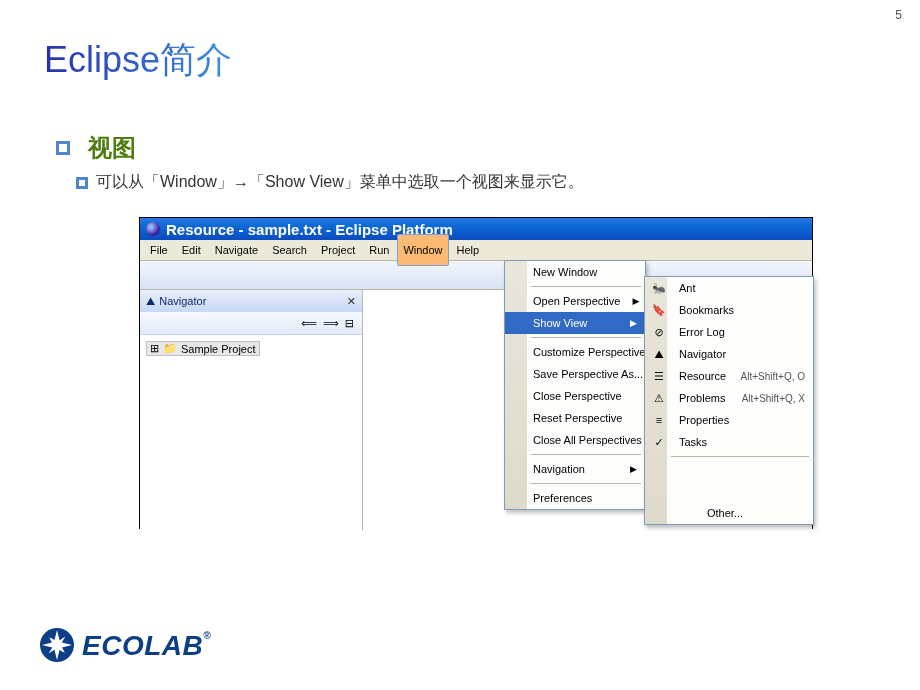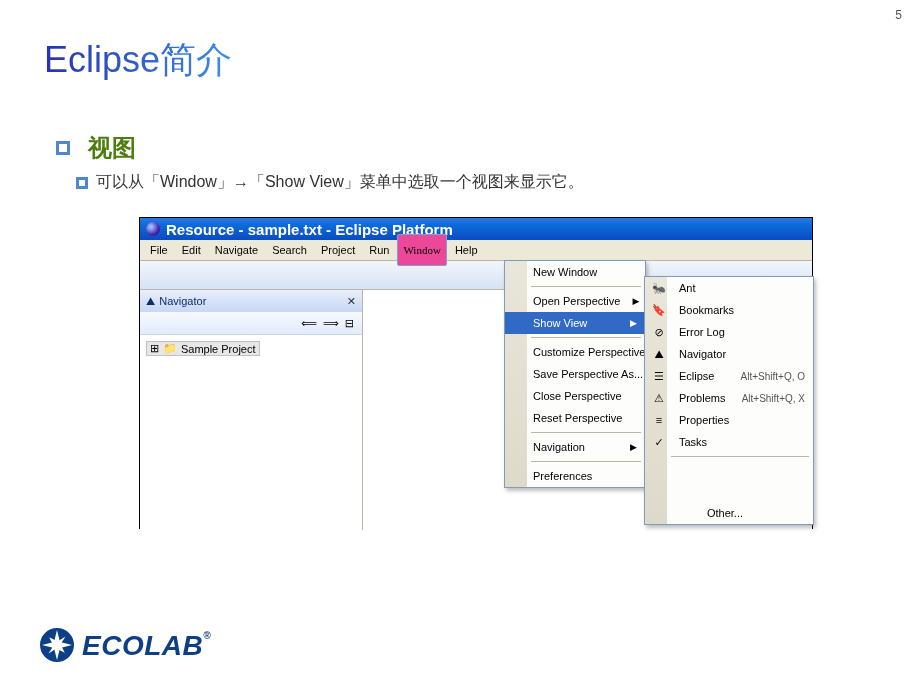--- a/index.html
+++ b/index.html
@@ -69,21 +69,21 @@
     color:#fff; display:flex; align-items:center; padding:0 6px; gap:6px;
     font-size:15px; font-weight:700;
   }
   .app-icon { width:14px; height:14px; background:radial-gradient(circle at 35% 35%, #9bf 10%, #4825ad 60%, #210a63); border-radius:50%;}
   
   .mb {
     height:20px; background:var(--panel-bg); border-bottom:1px solid #b9b6a7;
     display:flex; align-items:center; gap:2px; padding:0 4px; font-size:11px;
   }
   .mb span { padding:2px 6px; border-radius:2px; }
-  .mb span.active { background:#ec4899; border:1px solid #80a0d4; padding:9px 5px;font-family:Liberation Serif, serif; }
+  .mb span.active { background:#fdba74; border:1px solid #80a0d4; padding:9px 5px; }
   
   .tbstrip { height:28px; background:linear-gradient(#f2f6fb,#d6e2f4); border-bottom:1px solid #b9b6a7;}
   
   .worklayout { display:flex; height:calc(100% - 70px); }
   .navcol { width:222px; display:flex; flex-direction:column; border-right:1px solid #b9b6a7; background:var(--panel-bg); }
   .navtab {
     height:22px; background:linear-gradient(#e9eefa,#c7d7f5);
     display:flex; align-items:center; gap:4px; padding:0 6px; font-size:11px; color:#0d2c6e;
     position:relative;
   }
@@ -213,20 +213,23 @@
       </div>
     <div class="mi">
         <span>Save Perspective As...</span>
       </div>
     <div class="mi">
         <span>Close Perspective</span>
       </div>
     <div class="mi">
         <span>Reset Perspective</span>
       </div>
+    <div class="mi">
+        <span>Close All Perspectives</span>
+      </div>
     <div class="sep"></div>
     <div class="mi">
       <span>Navigation</span>
         <span class="arrow">▶</span>
     </div>
     <div class="sep"></div>
     <div class="mi">
         <span>Preferences</span>
       </div>
   </div>
@@ -244,21 +247,21 @@
     <div class="mi">
         <span class="ic">⊘</span>
         <span>Error Log</span>
       </div>
     <div class="mi">
         <span class="ic">⛰</span>
         <span>Navigator</span>
       </div>
     <div class="mi">
         <span class="ic">☰</span>
-        <span>Eclipse</span>
+        <span>Resource</span>
         <span class="sc">Alt+Shift+Q, O</span>
       </div>
     <div class="mi">
         <span class="ic">⚠</span>
         <span>Problems</span>
         <span class="sc">Alt+Shift+Q, X</span>
       </div>
     <div class="mi">
         <span class="ic">≡</span>
         <span>Properties</span>

